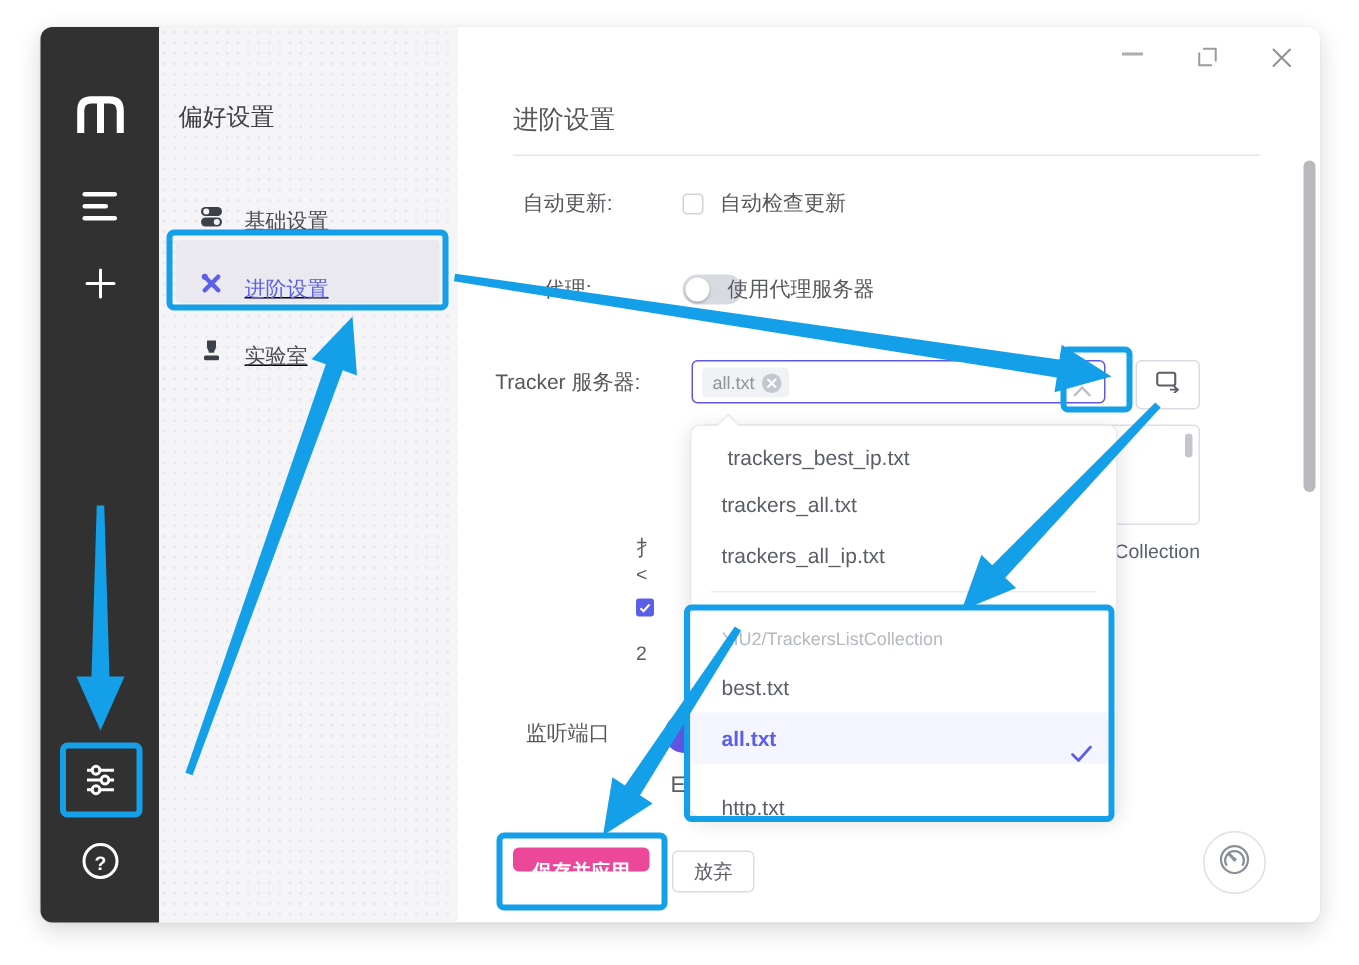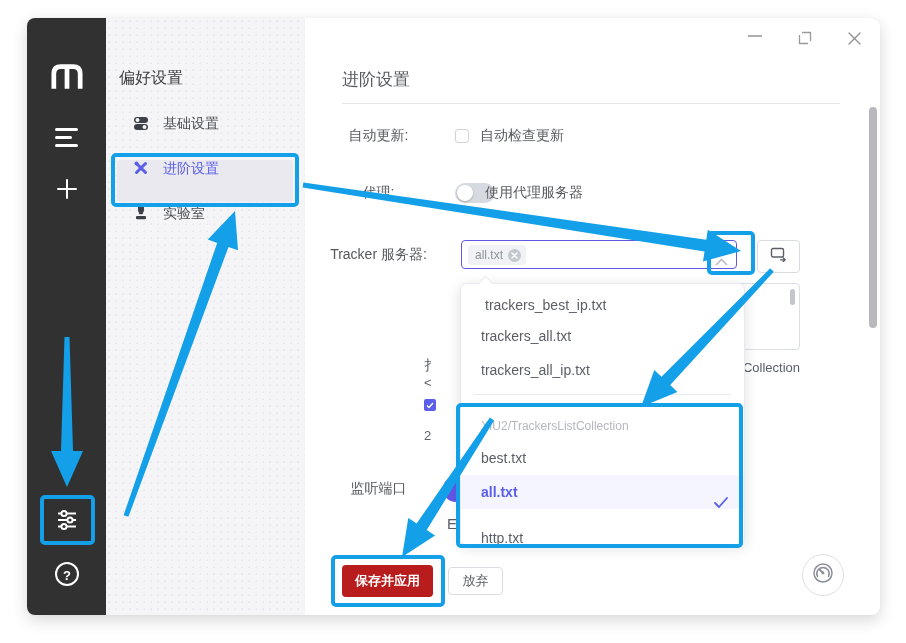--- a/index.html
+++ b/index.html
@@ -24,21 +24,21 @@
   .help-btn{position:absolute;left:28px;top:544px;width:24px;height:24px;border:2px solid #fff;
             border-radius:50%;color:#fff;font-size:13px;font-weight:bold;line-height:24px;
             text-align:center;box-sizing:border-box;}
 
   
   .prefs{position:absolute;left:79px;top:0;width:199px;height:597px;background:#f5f5f7;
          background-image:radial-gradient(circle,#e8e8ee 1px,rgba(0,0,0,0) 1px);
          background-size:7px 7px;}
   .prefs-title{position:absolute;left:92px;top:50px;font-size:16px;color:#3e3e42;}
   .menu-item{position:absolute;left:90px;width:176px;height:42px;border-radius:3px;
-             display:flex;align-items:flex-start;padding-left:16px;box-sizing:border-box;}
+             display:flex;align-items:flex-end;padding-left:16px;box-sizing:border-box;text-decoration:underline;}
   .menu-item .mi-label{margin-left:14px;font-size:14px;color:#4a4d52;}
   .menu-item.active{background:#e9e9ef;}
   .menu-item.active .mi-label{color:#5b5fe8;}
 
   
   .main-title{position:absolute;left:315px;top:50px;font-size:17px;color:#56585c;}
   .main-hr{position:absolute;left:315px;top:85px;width:498px;height:1px;background:#e6e6e8;}
 
   .form-label{position:absolute;left:280px;width:143px;text-align:center;font-size:14px;color:#56585c;}
   .inline-label{position:absolute;font-size:14px;color:#56585c;}
@@ -81,21 +81,21 @@
             border-left:1px solid #e8eaf0;border-top:1px solid #e8eaf0;transform:rotate(45deg);}
   .dd-item{position:absolute;left:0;width:100%;height:34px;line-height:34px;padding-left:20px;
            font-size:14px;color:#5a5e66;box-sizing:border-box;}
   .dd-divider{position:absolute;left:13px;right:13px;top:110px;height:1px;background:#ececee;}
   .dd-group{position:absolute;left:0;top:127px;width:100%;height:30px;line-height:30px;
             padding-left:20px;font-size:12px;color:#b4b8bf;box-sizing:border-box;}
   .dd-item.selected{color:#5b5fe8;font-weight:bold;background:#f4f5fe;}
   .dd-check{position:absolute;right:16px;top:11px;}
 
   
-  .save-btn{position:absolute;left:315px;top:547px;width:91px;height:32px;background:#b91c1c;
+  .save-btn{position:absolute;left:315px;top:547px;width:91px;height:16px;background:#ec4899;
             border-radius:4px;color:#fff;font-size:13px;font-weight:bold;text-align:center;
             line-height:32px;}
   .discard-btn{position:absolute;left:421px;top:549px;width:55px;height:28px;background:#fff;
             border:1px solid #d9dce3;border-radius:4px;color:#5a5e66;font-size:13px;
             text-align:center;line-height:26px;box-sizing:border-box;}
   .gauge-btn{position:absolute;left:775px;top:536px;width:40px;height:40px;border:1px solid #e0e0e3;
             border-radius:50%;display:flex;align-items:center;justify-content:center;background:#fff;}
 
   
   .win-min{position:absolute;left:721px;top:17px;width:14px;height:3px;}

